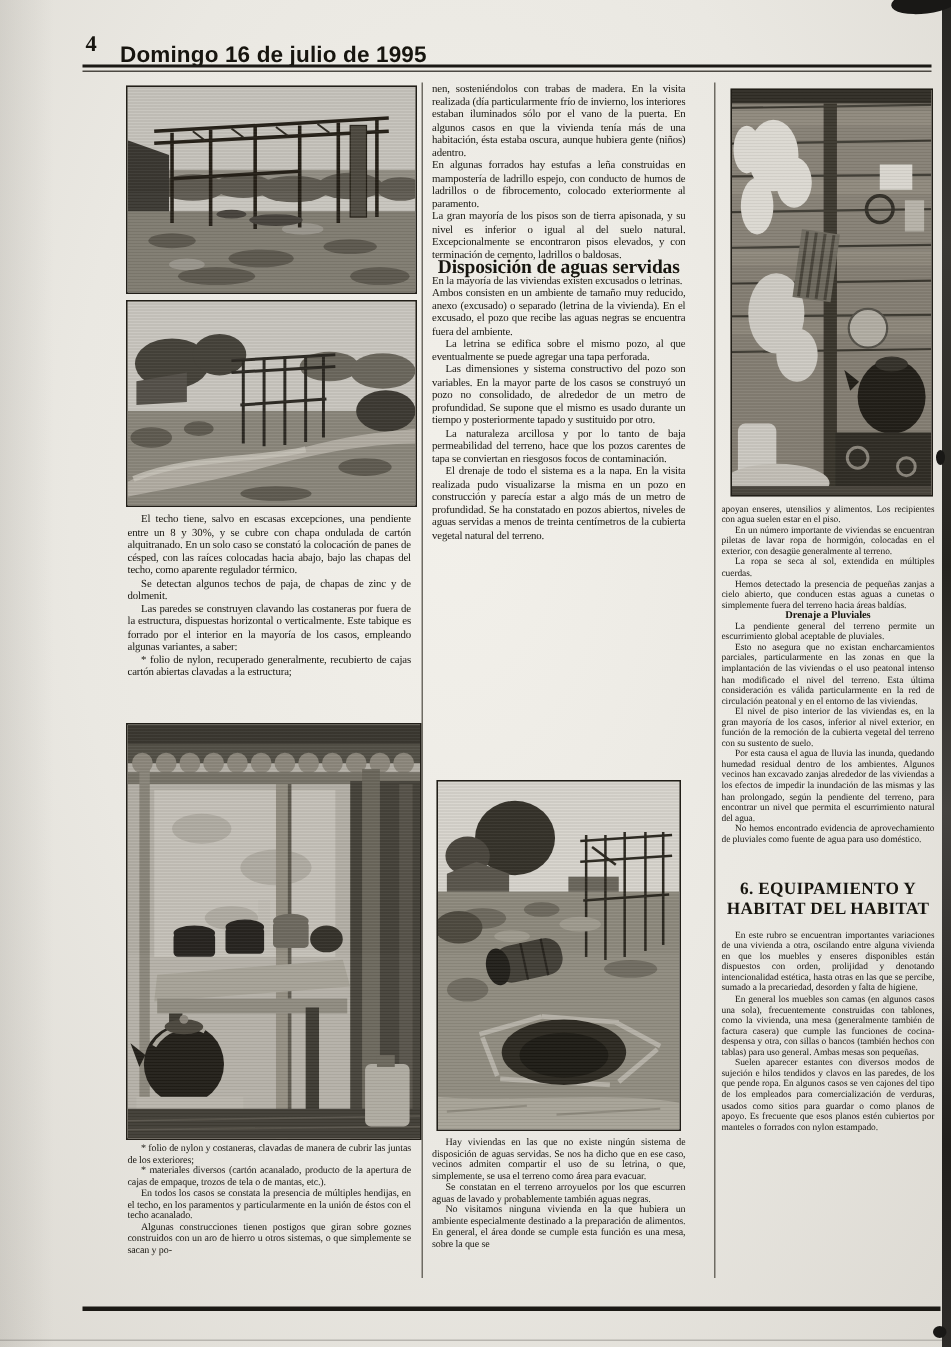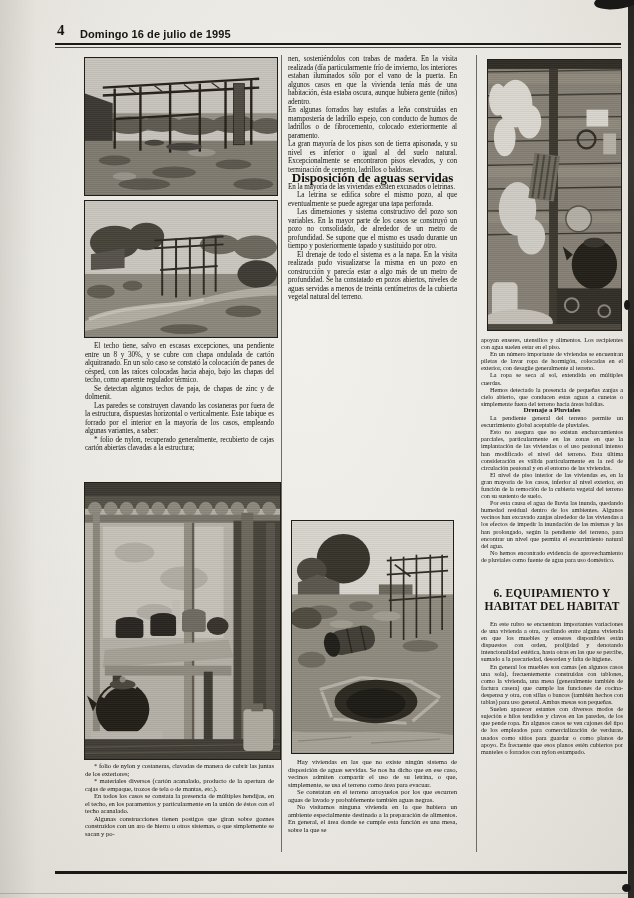--- a/index.html
+++ b/index.html
@@ -2,21 +2,21 @@
 <html lang="es"><head>
 <meta charset="utf-8">
 <style>
   html,body{margin:0;padding:0;background:#c9c6c0;}
   #page{position:relative;width:634px;height:898px;overflow:hidden;
         background:radial-gradient(ellipse at 48% 38%, #f2f0ea 0%, #eae8e2 55%, #dcd9d2 100%);
         font-family:"Liberation Serif","DejaVu Serif",serif;color:#17150f;}
   .abs{position:absolute;}
   
   .pagenum{font-size:15px;font-weight:bold;font-family:"Liberation Serif",serif;}
-  .dateline{font-size:11px;font-weight:bold;font-family:"Liberation Sans","DejaVu Sans",sans-serif;letter-spacing:.1px;}
+  .dateline{font-size:15px;font-weight:bold;font-family:"Liberation Sans","DejaVu Sans",sans-serif;letter-spacing:.1px;}
   .rule{background:#1b1915;}
   
   .txt{position:absolute;text-align:justify;overflow:hidden;}
   .t1{font-size:7.2px;line-height:8.5px;letter-spacing:-.08px;}
   .t2{font-size:6.7px;line-height:7.5px;letter-spacing:-.08px;}
   .t3{font-size:6.3px;line-height:7.1px;letter-spacing:-.05px;}
   .txt p{margin:0;}
   .ind{text-indent:9px;}
   .sec-head{text-align:center;font-weight:bold;margin:5px 0 4px;text-indent:0;}
   .big-head{text-align:center;font-weight:bold;font-size:11.5px;line-height:13px;margin:24px 0 7px;letter-spacing:.2px;text-indent:0;}
@@ -315,22 +315,24 @@
     <p class="ind">En todos los casos se constata la presencia de múltiples hendijas, en el techo, en los paramentos y particularmente en la unión de éstos con el techo acanalado.</p>
     <p class="ind">Algunas construcciones tienen postigos que giran sobre goznes construidos con un aro de hierro u otros sistemas, o que simplemente se sacan y po-</p>
   </div>
 
   <div class="txt t1" style="left:288px;top:55px;width:169px;height:462px;">
     <p>nen, sosteniéndolos con trabas de madera. En la visita realizada (día particularmente frío de invierno, los interiores estaban iluminados sólo por el vano de la puerta. En algunos casos en que la vivienda tenía más de una habitación, ésta estaba oscura, aunque hubiera gente (niños) adentro.</p>
     <p>En algunas forrados hay estufas a leña construidas en mampostería de ladrillo espejo, con conducto de humos de ladrillos o de fibrocemento, colocado exteriormente al paramento.</p>
     <p>La gran mayoría de los pisos son de tierra apisonada, y su nivel es inferior o igual al del suelo natural. Excepcionalmente se encontraron pisos elevados, y con terminación de cemento, ladrillos o baldosas.</p>
     <p class="sec-head" style="font-size:13px;">Disposición de aguas servidas</p>
     <p>En la mayoría de las viviendas existen excusados o letrinas.</p>
+    <p>Ambos consisten en un ambiente de tamaño muy reducido, anexo (excusado) o separado (letrina de la vivienda). En el excusado, el pozo que recibe las aguas negras se encuentra fuera del ambiente.</p>
     <p class="ind">La letrina se edifica sobre el mismo pozo, al que eventualmente se puede agregar una tapa perforada.</p>
     <p class="ind">Las dimensiones y sistema constructivo del pozo son variables. En la mayor parte de los casos se construyó un pozo no consolidado, de alrededor de un metro de profundidad. Se supone que el mismo es usado durante un tiempo y posteriormente tapado y sustituido por otro.</p>
+    <p class="ind">La naturaleza arcillosa y por lo tanto de baja permeabilidad del terreno, hace que los pozos carentes de tapa se conviertan en riesgosos focos de contaminación.</p>
     <p class="ind">El drenaje de todo el sistema es a la napa. En la visita realizada pudo visualizarse la misma en un pozo en construcción y parecía estar a algo más de un metro de profundidad. Se ha constatado en pozos abiertos, niveles de aguas servidas a menos de treinta centímetros de la cubierta vegetal natural del terreno.</p>
   </div>
 
   <div class="txt t2" style="left:288px;top:758px;width:169px;height:95px;">
     <p class="ind">Hay viviendas en las que no existe ningún sistema de disposición de aguas servidas. Se nos ha dicho que en ese caso, vecinos admiten compartir el uso de su letrina, o que, simplemente, se usa el terreno como área para evacuar.</p>
     <p class="ind">Se constatan en el terreno arroyuelos por los que escurren aguas de lavado y probablemente también aguas negras.</p>
     <p class="ind">No visitamos ninguna vivienda en la que hubiera un ambiente especialmente destinado a la preparación de alimentos. En general, el área donde se cumple esta función es una mesa, sobre la que se</p>
   </div>
 
   <div class="txt t3" style="left:481px;top:336px;width:142px;height:517px;">

